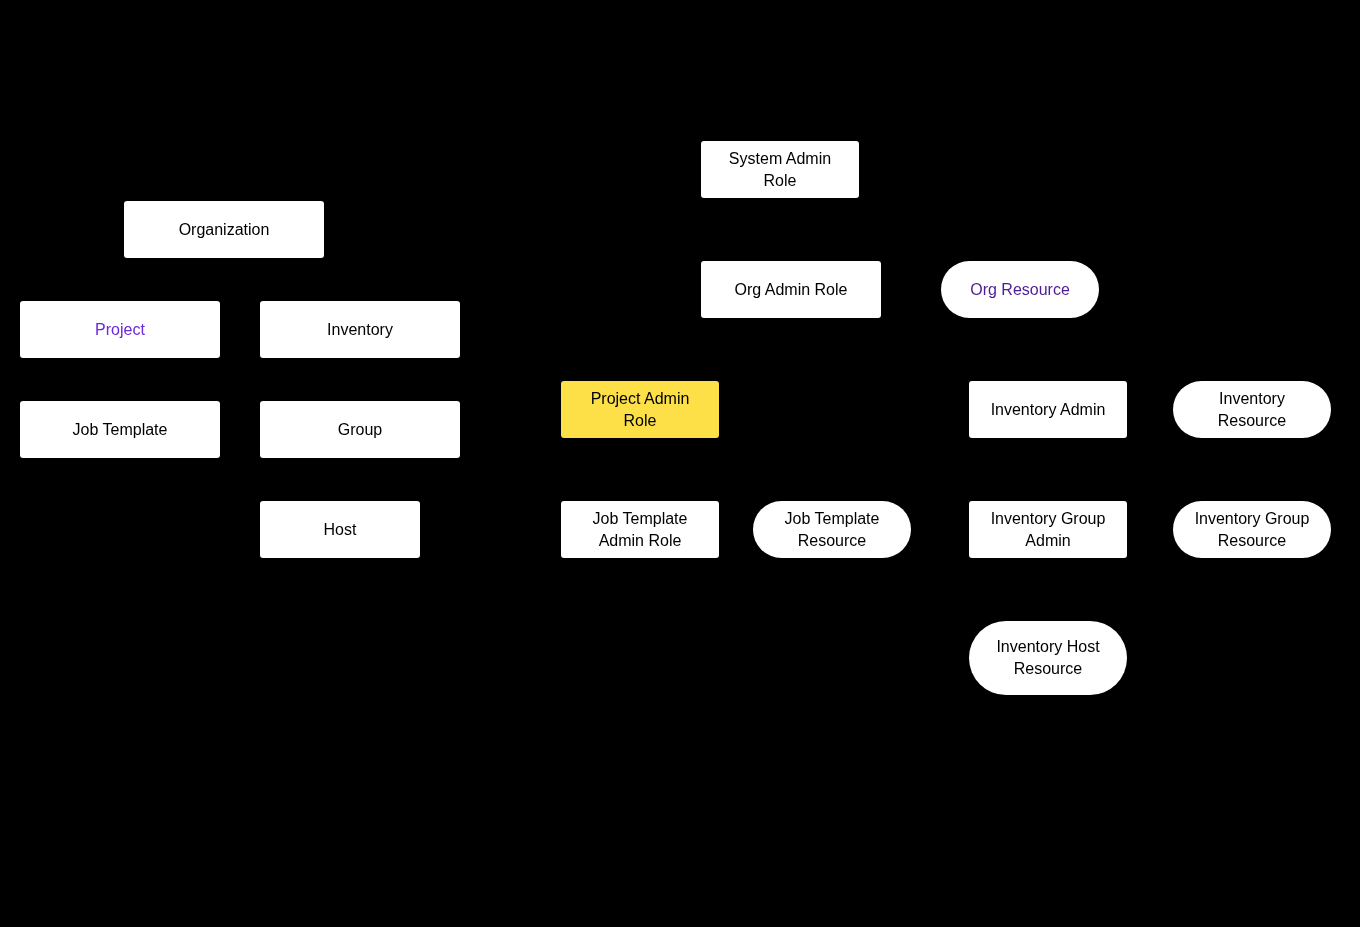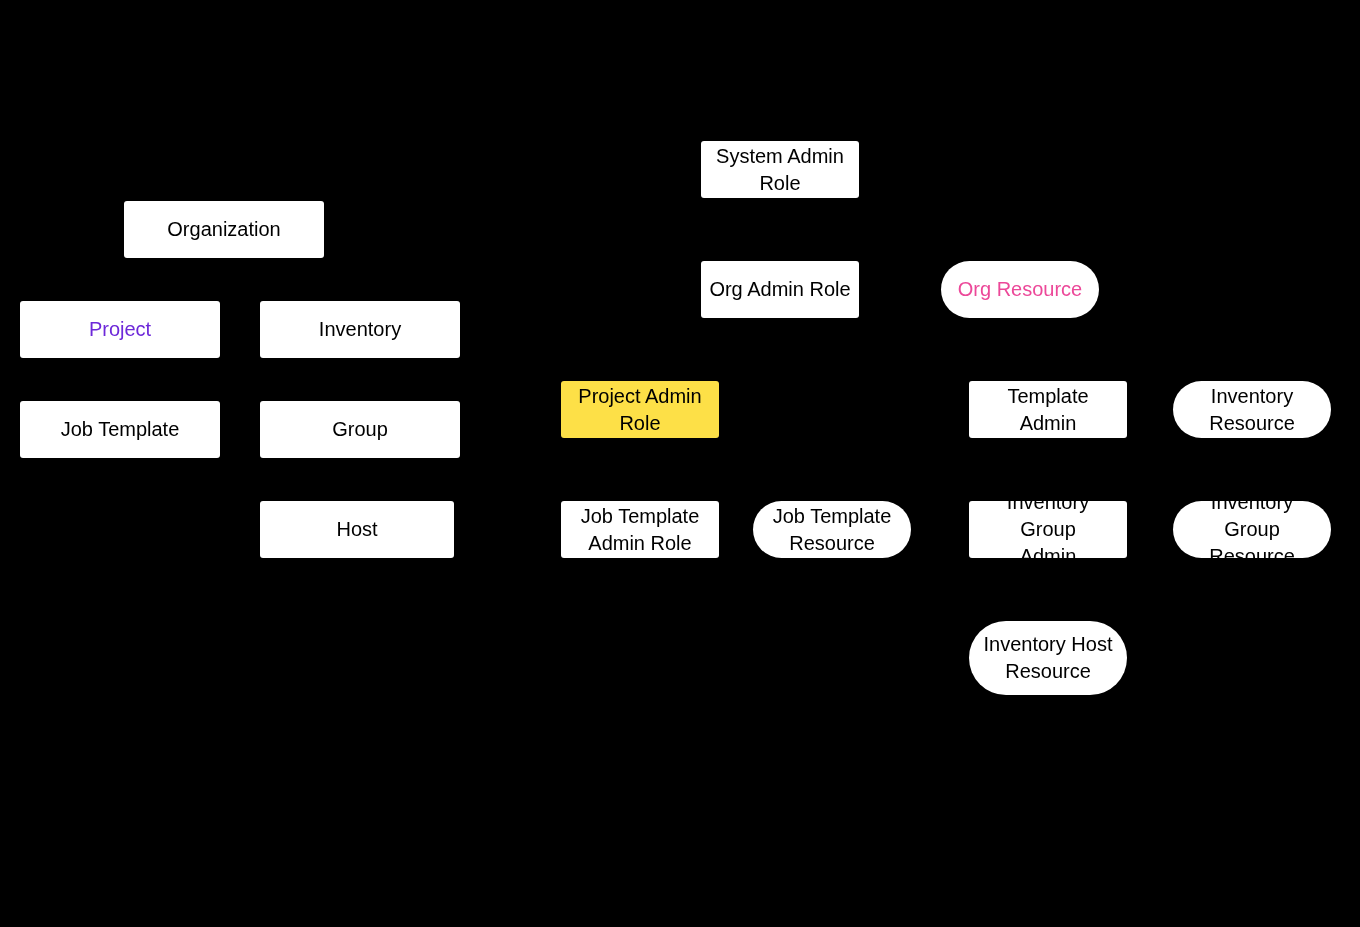--- a/index.html
+++ b/index.html
@@ -16,21 +16,21 @@
     font-family: "Liberation Sans", sans-serif;
   }
   .node {
     position: absolute;
     background: #ffffff;
     color: #000000;
     display: flex;
     align-items: center;
     justify-content: center;
     text-align: center;
-    font-size: 20px;
+    font-size: 16px;
     line-height: 1.35;
     box-sizing: border-box;
     padding: 4px 8px;
     white-space: pre-line;
   }
   .node.rect {
     border-radius: 3px;
   }
   .node.pill {
     border-radius: 999px;
@@ -38,28 +38,28 @@
 </style>
 </head>
 <body>
 
 <div id="canvas">
     <div class="node rect" style="left: 124px; top: 201px; width: 200px; height: 57px; background: rgb(255, 255, 255); color: rgb(0, 0, 0);">Organization</div>
     <div class="node rect" style="left: 20px; top: 301px; width: 200px; height: 57px; background: rgb(255, 255, 255); color: #6d28d9;">Project</div>
     <div class="node rect" style="left: 260px; top: 301px; width: 200px; height: 57px; background: rgb(255, 255, 255); color: rgb(0, 0, 0);">Inventory</div>
     <div class="node rect" style="left: 20px; top: 401px; width: 200px; height: 57px; background: rgb(255, 255, 255); color: rgb(0, 0, 0);">Job Template</div>
     <div class="node rect" style="left: 260px; top: 401px; width: 200px; height: 57px; background: rgb(255, 255, 255); color: rgb(0, 0, 0);">Group</div>
-    <div class="node rect" style="left: 260px; top: 501px; width: 194px; height: 57px; background: rgb(255, 255, 255); color: rgb(0, 0, 0);">Host</div>
+    <div class="node rect" style="left: 260px; top: 501px; width: 160px; height: 57px; background: rgb(255, 255, 255); color: rgb(0, 0, 0);">Host</div>
     <div class="node rect" style="left: 701px; top: 141px; width: 158px; height: 57px; background: rgb(255, 255, 255); color: rgb(0, 0, 0);">System Admin
 Role</div>
-    <div class="node rect" style="left: 701px; top: 261px; width: 158px; height: 57px; background: rgb(255, 255, 255); color: rgb(0, 0, 0);">Org Admin Role</div>
-    <div class="node pill" style="left: 941px; top: 261px; width: 158px; height: 57px; background: rgb(255, 255, 255); color: #ec4899;">Org Resource</div>
+    <div class="node rect" style="left: 701px; top: 261px; width: 180px; height: 57px; background: rgb(255, 255, 255); color: rgb(0, 0, 0);">Org Admin Role</div>
+    <div class="node pill" style="left: 941px; top: 261px; width: 158px; height: 57px; background: rgb(255, 255, 255); color: #4c1d95;">Org Resource</div>
     <div class="node rect" style="left: 561px; top: 381px; width: 158px; height: 57px; background: #fde047; color: rgb(0, 0, 0);">Project Admin
 Role</div>
-    <div class="node rect" style="left: 969px; top: 381px; width: 158px; height: 57px; background: rgb(255, 255, 255); color: rgb(0, 0, 0);">Template Admin</div>
+    <div class="node rect" style="left: 969px; top: 381px; width: 158px; height: 57px; background: rgb(255, 255, 255); color: rgb(0, 0, 0);">Inventory Admin</div>
     <div class="node pill" style="left: 1173px; top: 381px; width: 158px; height: 57px; background: rgb(255, 255, 255); color: rgb(0, 0, 0);">Inventory
 Resource</div>
     <div class="node rect" style="left: 561px; top: 501px; width: 158px; height: 57px; background: rgb(255, 255, 255); color: rgb(0, 0, 0);">Job Template
 Admin Role</div>
     <div class="node pill" style="left: 753px; top: 501px; width: 158px; height: 57px; background: rgb(255, 255, 255); color: rgb(0, 0, 0);">Job Template
 Resource</div>
     <div class="node rect" style="left: 969px; top: 501px; width: 158px; height: 57px; background: rgb(255, 255, 255); color: rgb(0, 0, 0);">Inventory Group
 Admin</div>
     <div class="node pill" style="left: 1173px; top: 501px; width: 158px; height: 57px; background: rgb(255, 255, 255); color: rgb(0, 0, 0);">Inventory Group
 Resource</div>

